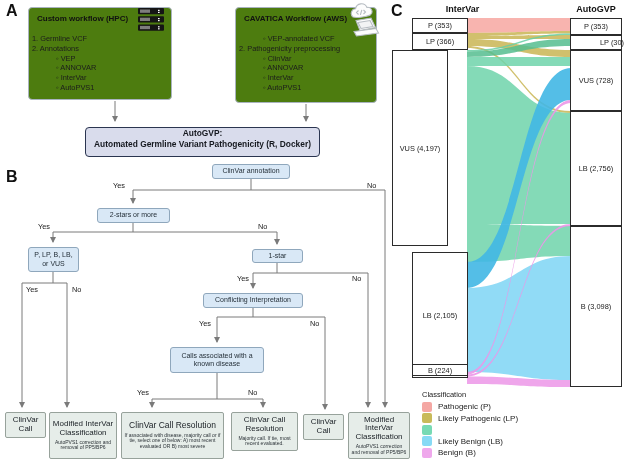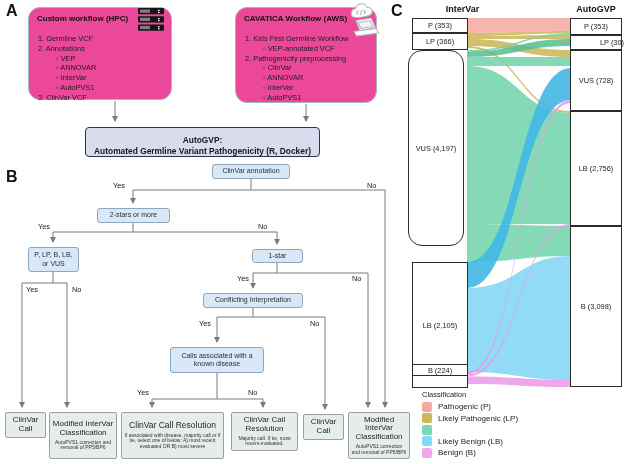--- a/index.html
+++ b/index.html
@@ -1,27 +1,27 @@
 <!DOCTYPE html>
 <html><head>
 <meta charset="utf-8">
 <style>
   html,body{margin:0;padding:0;background:#fff;}
   #fig{position:relative;width:624px;height:464px;background:#fff;overflow:hidden;
        font-family:"Liberation Sans", sans-serif;color:#1c1c1c;}
   .abs{position:absolute;}
   .panel-letter{position:absolute;font-weight:bold;font-size:16px;color:#111;}
   
-  .abox{position:absolute;background:#ec4899;border:1px solid #a9b3c0;border-radius:12px;box-sizing:border-box;}
+  .abox{position:absolute;background:#4d7c0f;border:1px solid #a9b3c0;border-radius:4px;box-sizing:border-box;}
   .atitle{position:absolute;left:8px;top:6px;font-size:8px;font-weight:bold;color:#111;}
-  .aitem{font-size:7.4px;line-height:9.8px;margin-left:9px;white-space:nowrap;}
+  .aitem{font-size:7.4px;line-height:9.8px;margin-left:3px;white-space:nowrap;}
   .aitem.l2{margin-left:27px;}
   .alist{position:absolute;left:0;top:26px;right:0;}
   .agvp{position:absolute;background:#d9dcec;border:1.4px solid #2b3550;border-radius:4px;
-        display:flex;flex-direction:column;align-items:center;justify-content:flex-end;
+        display:flex;flex-direction:column;align-items:center;justify-content:flex-start;
         font-size:8.4px;font-weight:bold;text-align:center;line-height:1.25;box-sizing:border-box;color:#15181f;}
   
   .dbox{position:absolute;background:#d9e8f6;border:1px solid #8fa7bc;border-radius:3px;box-sizing:border-box;
         display:flex;align-items:center;justify-content:center;text-align:center;
         font-size:7px;line-height:1.2;color:#1f2a33;padding:1px 2px;}
   .obox{position:absolute;background:#e6ede9;border:1px solid #97a29b;border-radius:2px;box-sizing:border-box;
         display:flex;flex-direction:column;align-items:center;justify-content:center;text-align:center;
         padding:2px;color:#20262b;}
   .otitle{font-size:8px;line-height:1.1;}
   .onote{font-size:5px;line-height:1.15;margin-top:2px;color:#2c3338;}
@@ -100,21 +100,20 @@
 
   <div class="abox" style="left:28px;top:7px;width:144px;height:93px;">
     <div class="atitle">Custom workflow (HPC)</div>
     <div class="alist" id="alist-left">
         <div class="aitem">1. Germline VCF</div>
         <div class="aitem">2. Annotations</div>
         <div class="aitem l2">◦ VEP</div>
         <div class="aitem l2">◦ ANNOVAR</div>
         <div class="aitem l2">◦ InterVar</div>
         <div class="aitem l2">◦ AutoPVS1</div>
-        <div class="aitem">3. ClinVar VCF</div>
       </div>
   </div>
   <svg class="abs" style="left:138px;top:8px;" width="26" height="23" viewBox="0 0 26 23">
     <g>
       <rect x="0" y="0" width="26" height="6.3" rx="1" fill="#151515"></rect>
       <rect x="0" y="8.2" width="26" height="6.3" rx="1" fill="#151515"></rect>
       <rect x="0" y="16.4" width="26" height="6.3" rx="1" fill="#151515"></rect>
       <g stroke="#fff" stroke-width="0.9">
         <path d="M3,1.5 V4.8 M5,1.5 V4.8 M7,1.5 V4.8 M9,1.5 V4.8 M11,1.5 V4.8"></path>
         <path d="M3,9.7 V13 M5,9.7 V13 M7,9.7 V13 M9,9.7 V13 M11,9.7 V13"></path>
@@ -127,21 +126,20 @@
           <rect x="20" y="12" width="1.6" height="1.2"></rect>
         <rect x="20" y="18.2" width="1.6" height="1.2"></rect>
           <rect x="20" y="20.2" width="1.6" height="1.2"></rect>
       </g>
     </g>
   </svg>
 
   <div class="abox" style="left:235px;top:7px;width:142px;height:96px;">
     <div class="atitle">CAVATICA Workflow (AWS)</div>
     <div class="alist" id="alist-right">
-        <div class="aitem">1. Kids First Germline Workflow</div>
         <div class="aitem l2">◦ VEP-annotated VCF</div>
         <div class="aitem">2. Pathogenicity preprocessing</div>
         <div class="aitem l2">◦ ClinVar</div>
         <div class="aitem l2">◦ ANNOVAR</div>
         <div class="aitem l2">◦ InterVar</div>
         <div class="aitem l2">◦ AutoPVS1</div>
       </div>
   </div>
   <svg class="abs" style="left:343px;top:3px;" width="37" height="37" viewBox="0 0 37 37">
     <g stroke="#b6bcc2" stroke-width="1.1" fill="#fdfdfd">
@@ -202,22 +200,22 @@
     <div class="otitle">Modified InterVar Classification</div>
     <div class="onote">AutoPVS1 correction and removal of PP5/BP6</div>
   </div>
 
   <div class="panel-letter" style="left:391px;top:2px;">C</div>
   <div class="chead" style="left:440px;top:4px;padding-left:45px;">InterVar</div>
   <div class="chead" style="left:596px;top:4px;">AutoGVP</div>
   <div id="sankey-left">
       <div class="cnode" style="left: 412px; top: 18px; width: 56px; height: 15px;">P (353)</div>
       <div class="cnode" style="left: 412px; top: 33px; width: 56px; height: 17px;">LP (366)</div>
-      <div class="cnode" style="left: 408px; top: 50px; width: 56px; height: 196px; border-radius: 14px;">VUS (4,197)</div>
-      <div class="cnode" style="left: 412px; top: 262px; width: 56px; height: 126px;">LB (2,105)</div>
+      <div class="cnode" style="left: 392px; top: 50px; width: 56px; height: 196px;">VUS (4,197)</div>
+      <div class="cnode" style="left: 412px; top: 252px; width: 56px; height: 126px;">LB (2,105)</div>
       <div class="cnode" style="left: 412px; top: 364px; width: 56px; height: 12px;">B (224)</div>
     </div>
   <div id="sankey-right">
       <div class="cnode" style="left: 570px; top: 18px; width: 52px; height: 17px;">P (353)</div>
       <div class="cnode" style="left: 570px; top: 35px; width: 52px; height: 15px; padding-left: 32px;">LP (30)</div>
       <div class="cnode" style="left: 570px; top: 50px; width: 52px; height: 61px;">VUS (728)</div>
       <div class="cnode" style="left: 570px; top: 111px; width: 52px; height: 115px;">LB (2,756)</div>
       <div class="cnode" style="left: 570px; top: 226px; width: 52px; height: 161px;">B (3,098)</div>
     </div>
 

